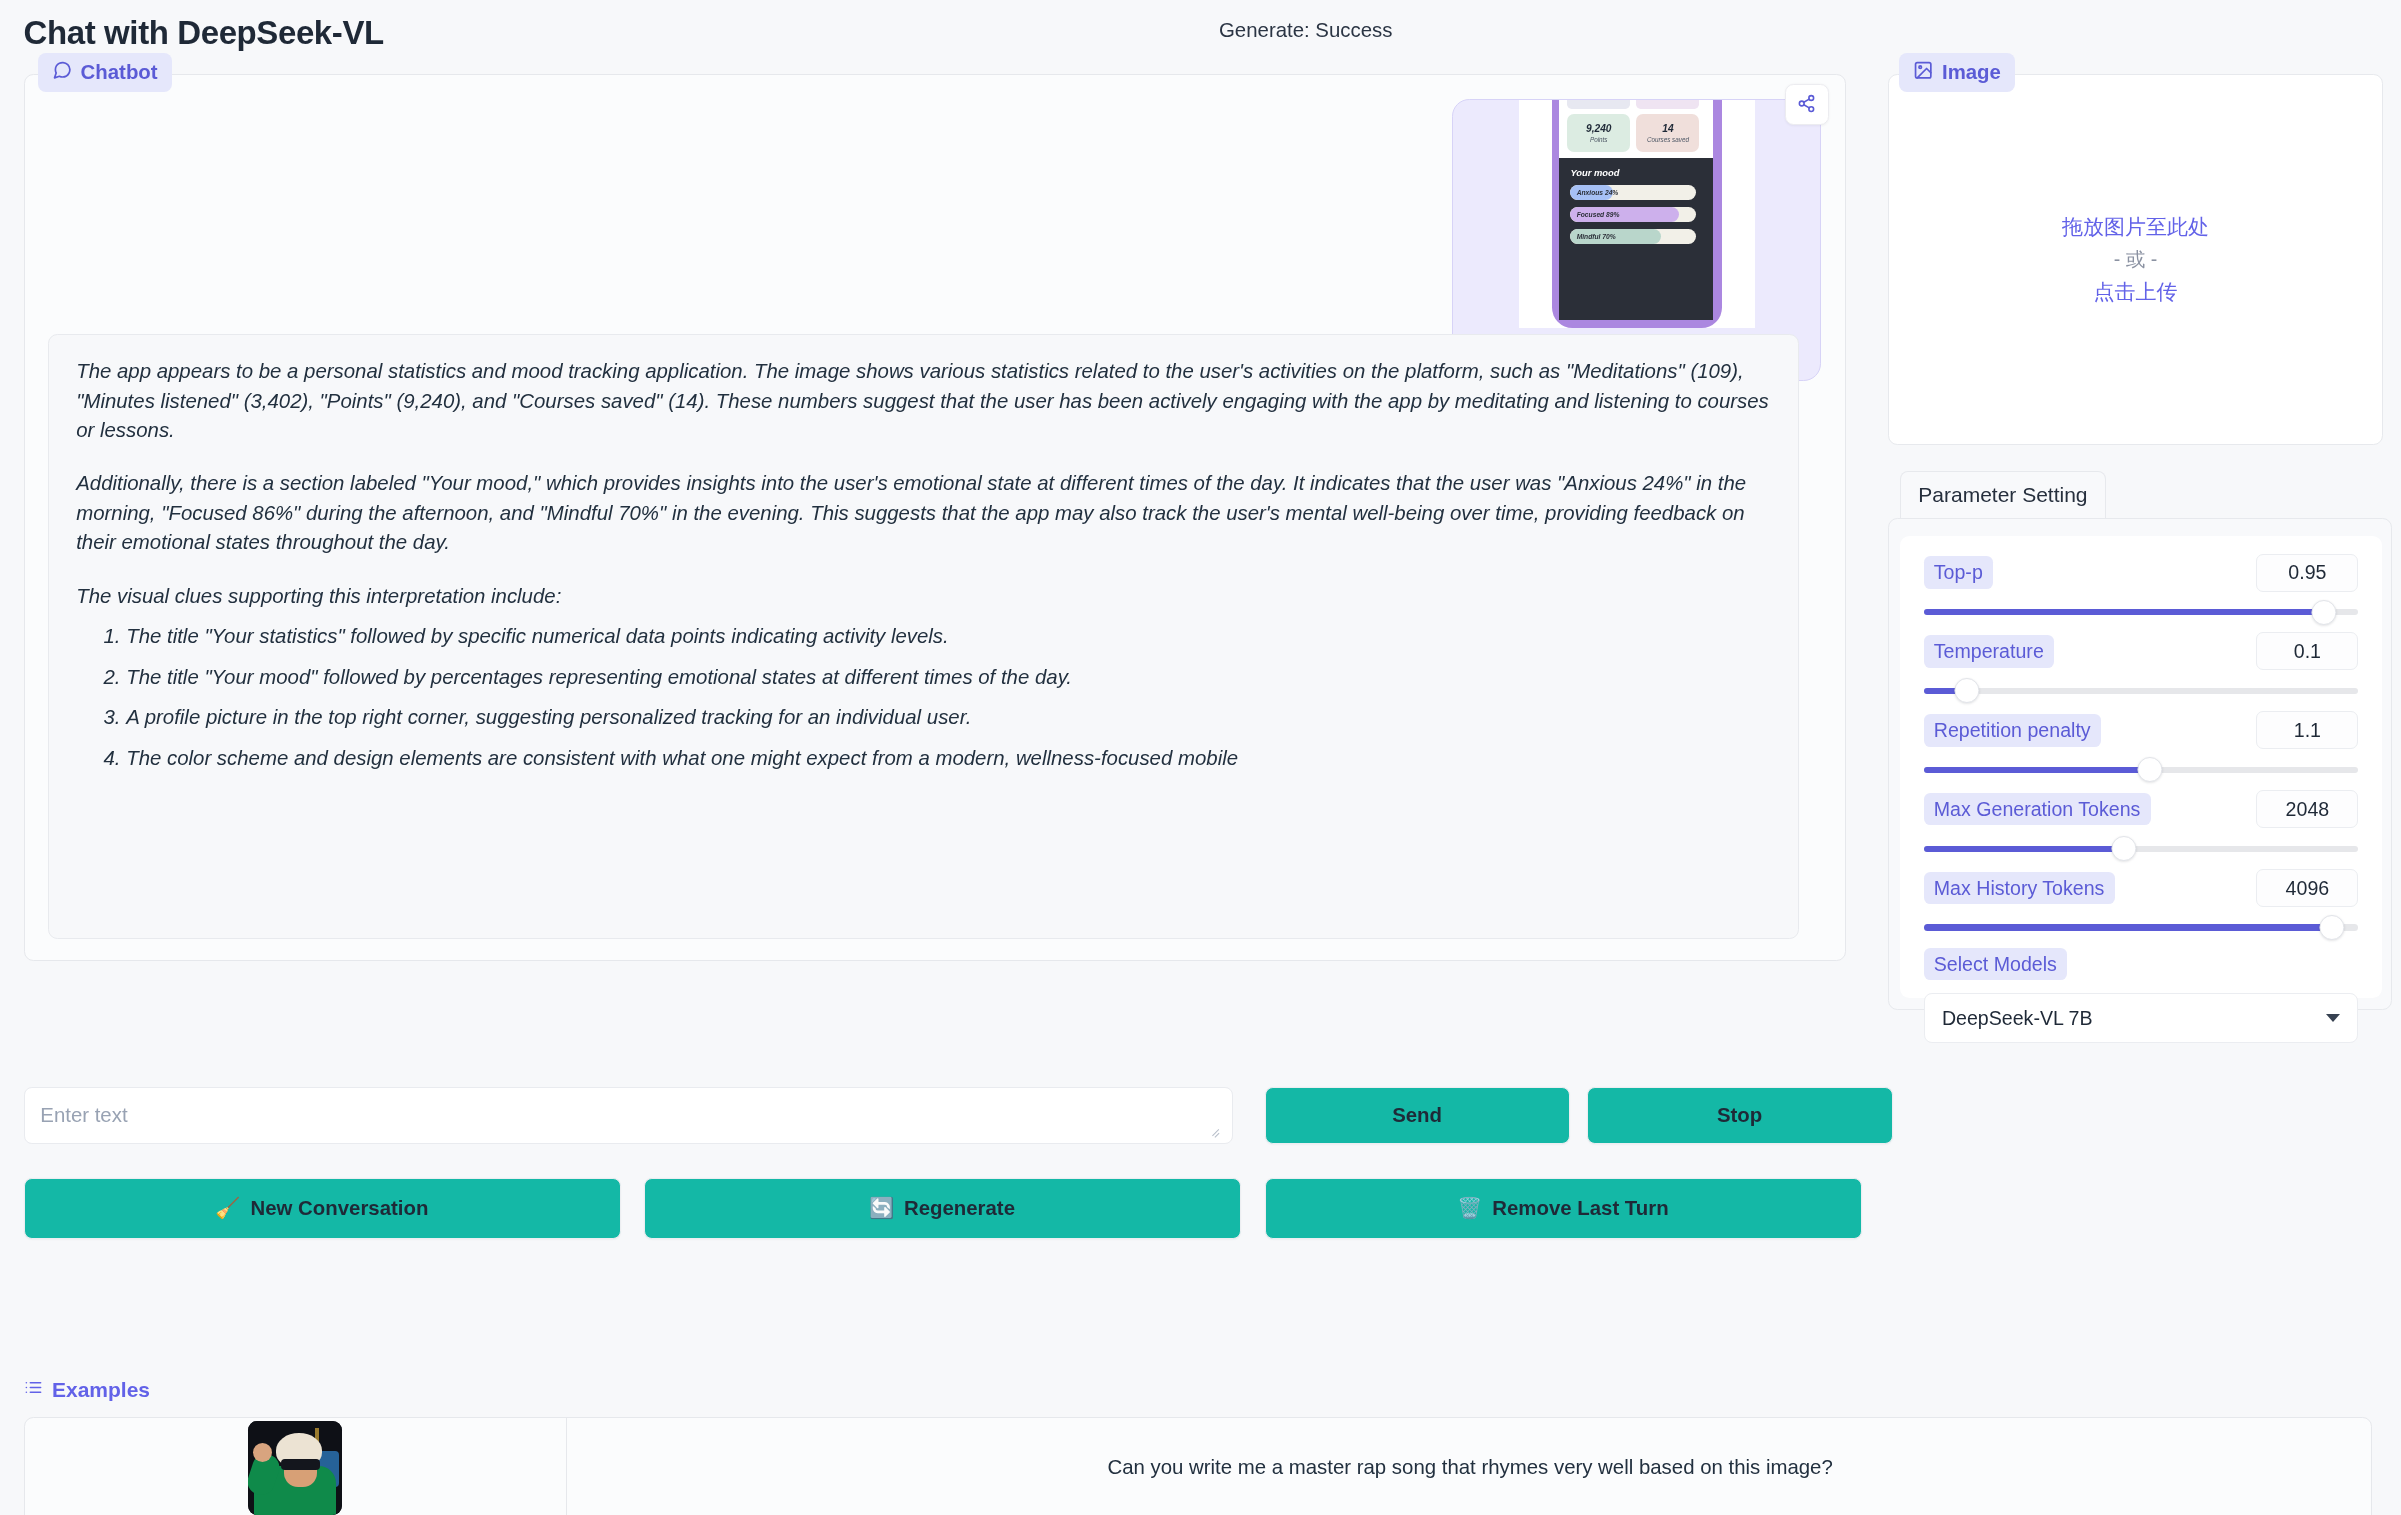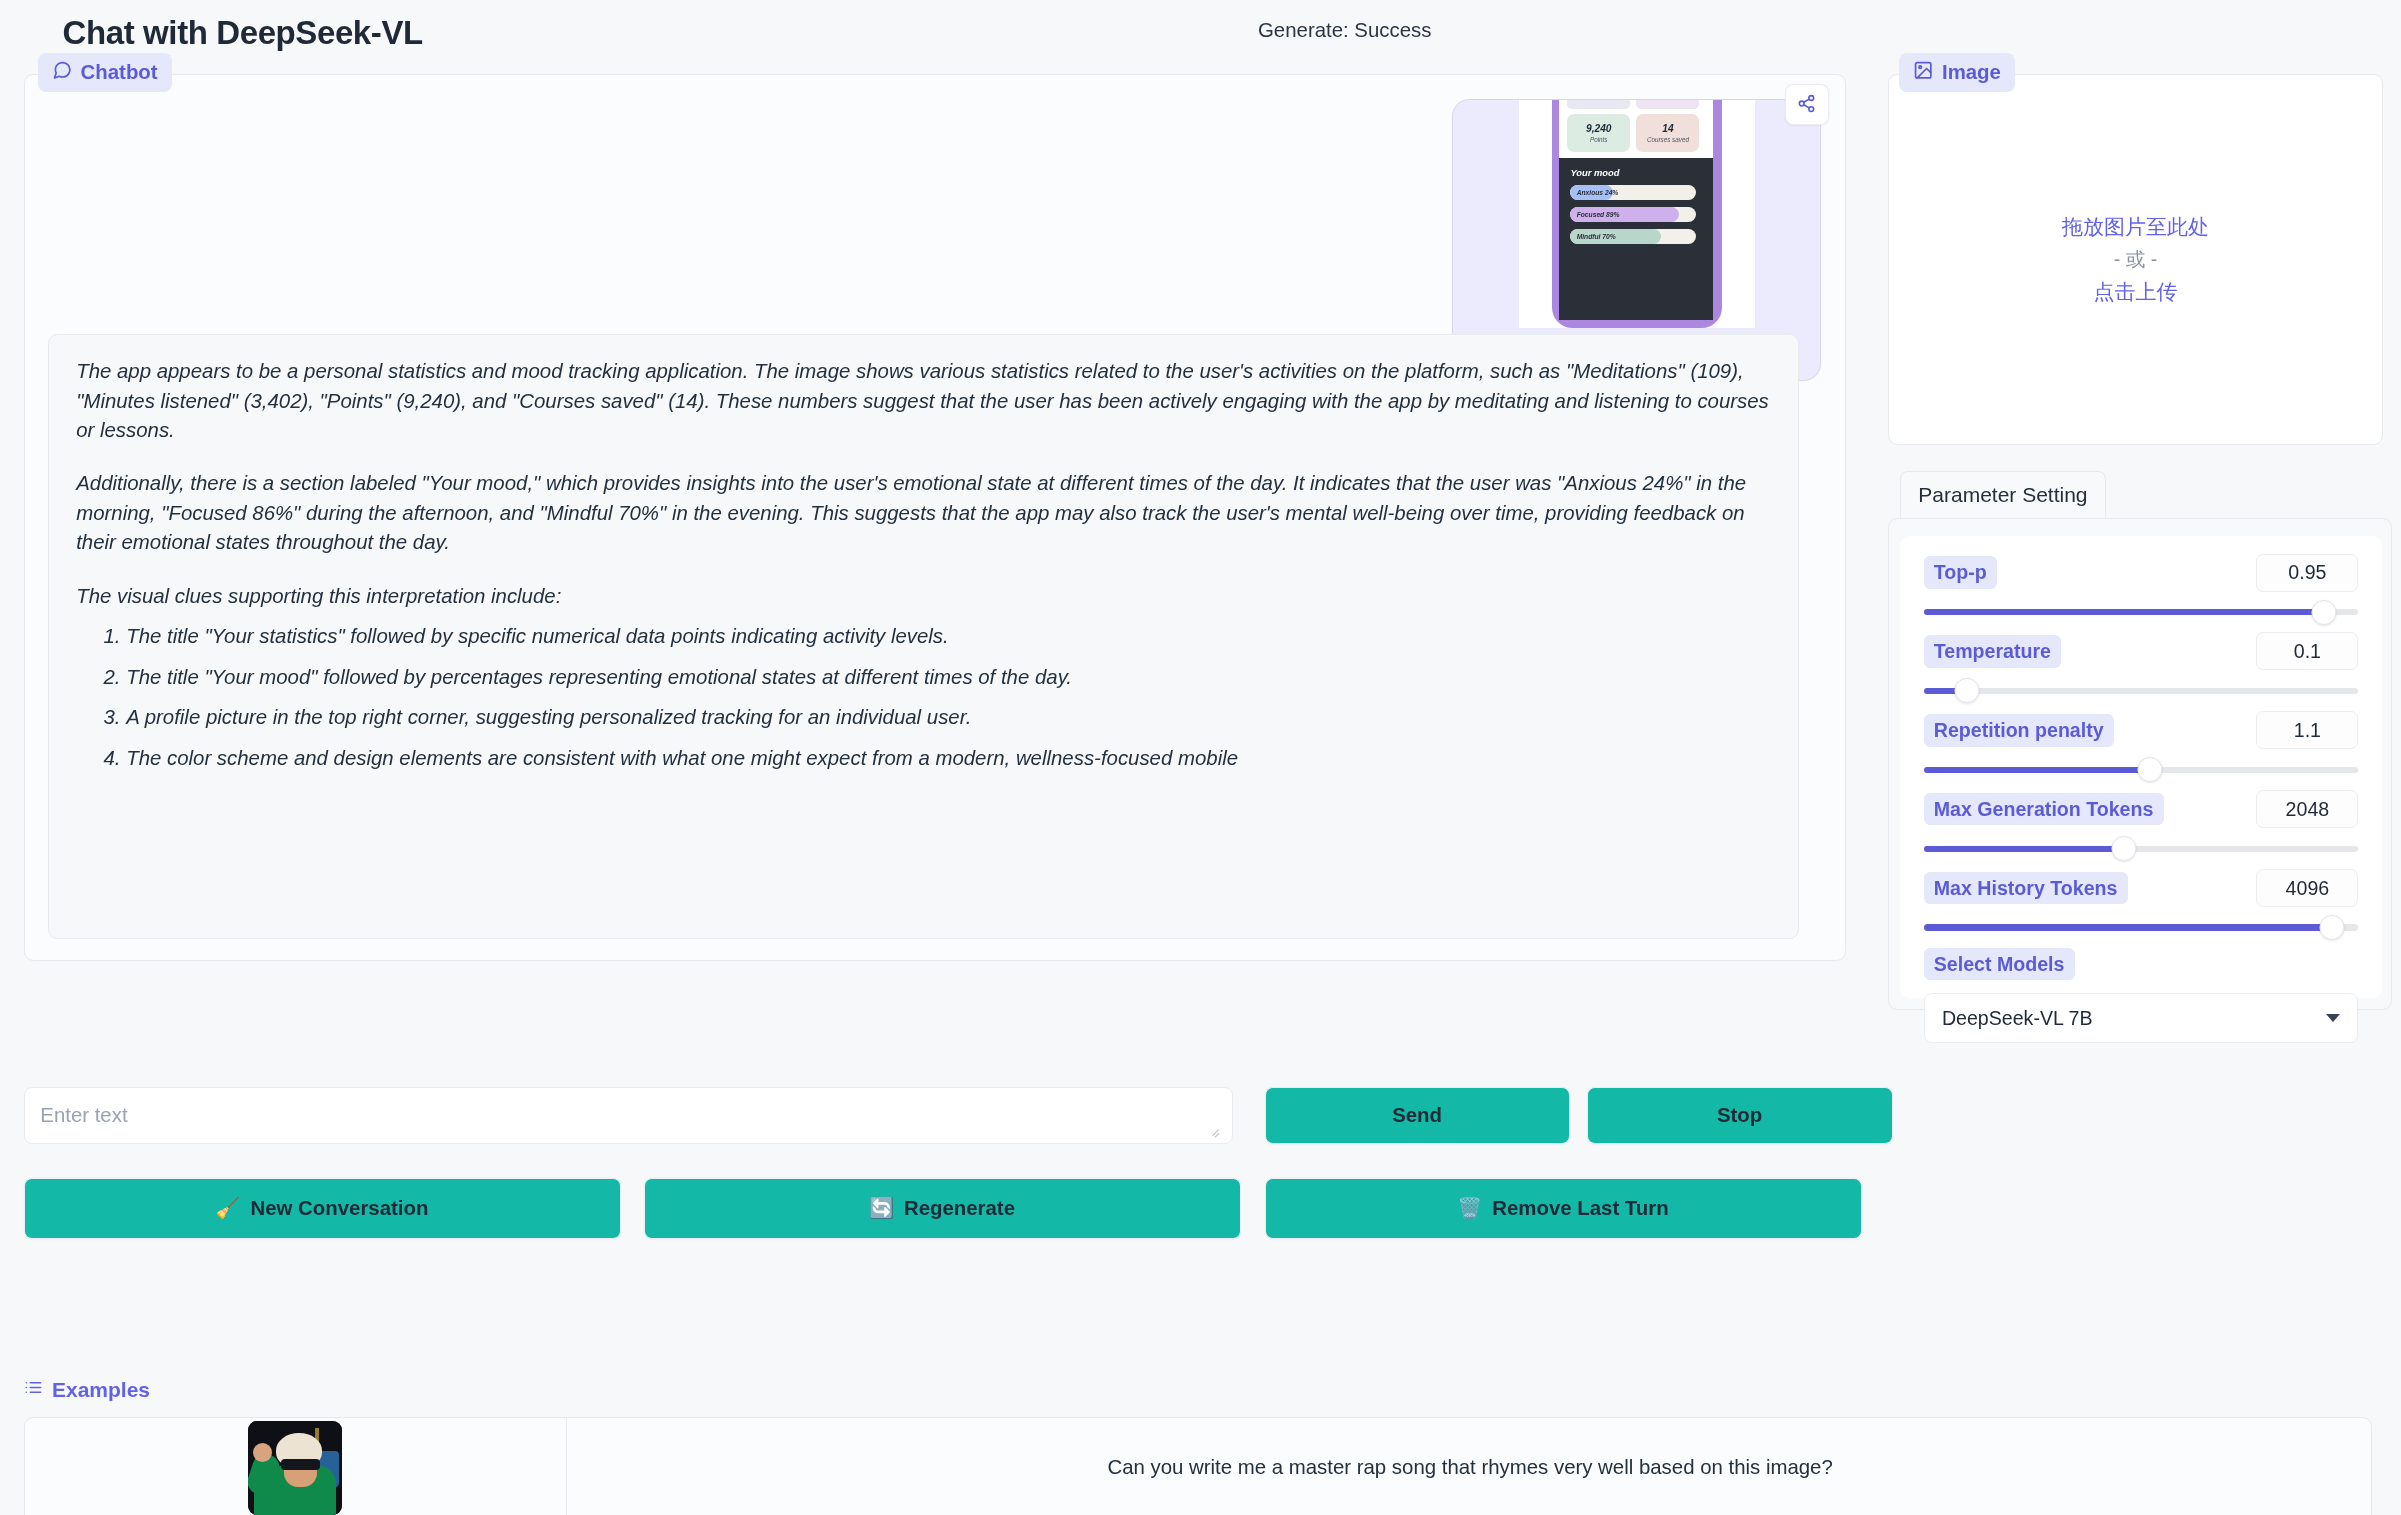--- a/index.html
+++ b/index.html
@@ -7,21 +7,21 @@
   body {
     width: 2401px; height: 1516px;
     background: #f7f8fa;
     font-family: "Liberation Sans", sans-serif;
     color: #1f2937;
     overflow: hidden;
     position: relative;
   }
 
   
-  #app-header { position:relative; height:75px;margin-left:39px; }
+  #app-header { position:relative; height:75px; }
   #page-title {
     position:absolute; left:23.6px; top:14px;
     font-size:33px; font-weight:bold; color:#1f2937;
     letter-spacing:-0.4px;
   }
   #generate-status {
     position:absolute; left:1219px; top:19px;
     font-size:20.4px; color:#2b3544; font-weight:400;
   }
 
@@ -178,21 +178,21 @@
     font-size:21px; color:#262f3d;
     transform: translateY(-46px);
   }
   #param-inner {
     position:absolute; left:11px; top:17.3px; width:482px; height:462px;
     background:#ffffff; border-radius:9.4px; padding:17.3px 23.6px;
   }
   .param-block { margin-bottom:17.3px; }
   .param-head { display:flex; align-items:center; justify-content:space-between; }
   .param-name {
-    background:#e5e7fb; color:#5b5bd6; font-weight:bold;
+    background:#e5e7fb; color:#5b5bd6; font-weight:normal;
     font-size:19.6px; padding:4.7px 10.2px; border-radius:6.3px;
   }
   .param-value {
     width:102px; height:38px; background:#fdfdfe;
     border:0.8px solid #ebedf1; border-radius:7px;
     display:flex; align-items:center; justify-content:center;
     font-size:19.6px; color:#1f2937;
   }
   .slider-track {
     position:relative; margin-top:17.3px; width:100%; height:6.3px;

